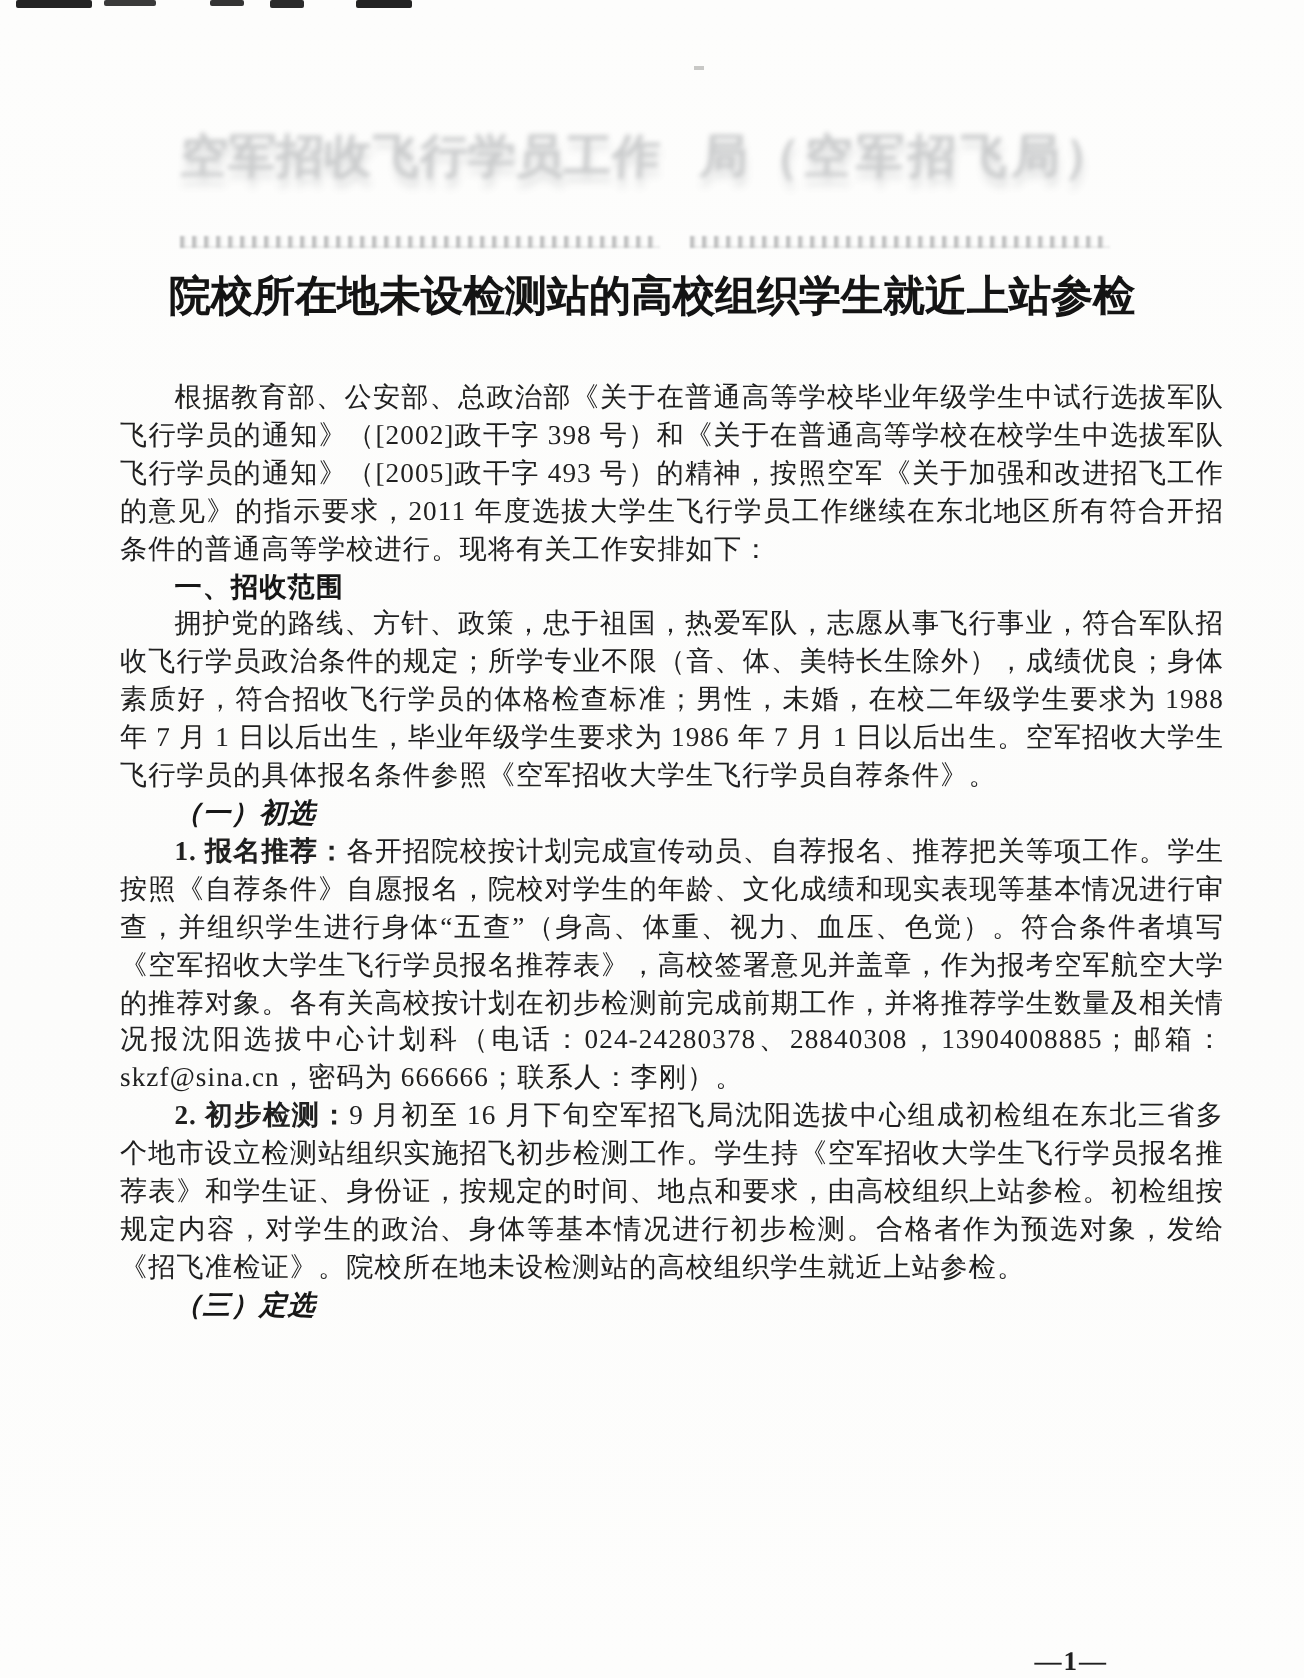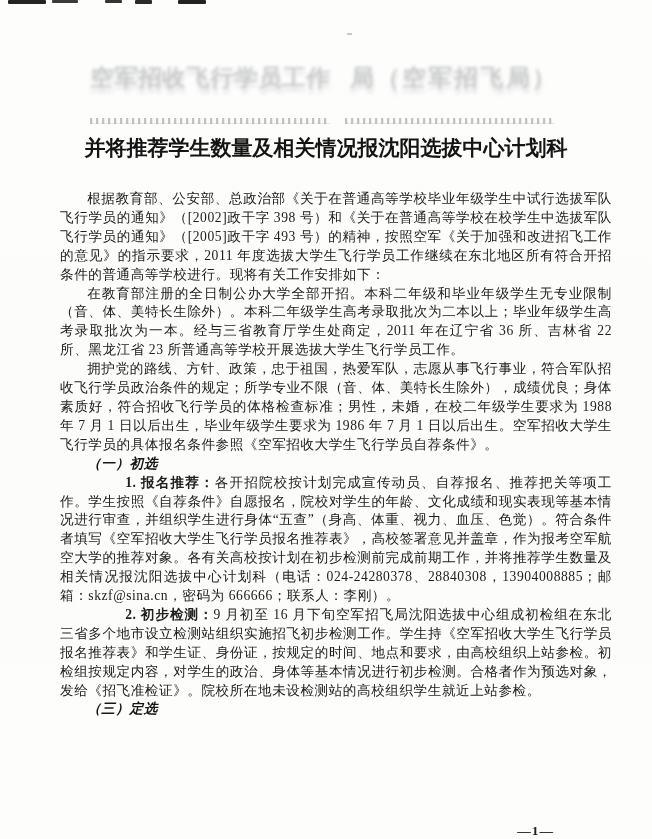--- a/index.html
+++ b/index.html
@@ -77,21 +77,21 @@
   .body-text p { margin: 0; }
   .para { text-indent: 2em; }
   .salutation { font-weight: bold; text-indent: 0; }
   .h-sans {
     text-indent: 2em;
     font-family: "Liberation Sans", "DejaVu Sans", sans-serif;
     font-weight: bold;
     color: #171717;
   }
   .h-serif { text-indent: 2em; font-weight: bold; color: #171717; font-style: italic; }
-  .lead-bold { font-weight: bold; margin-left: 38px; }
+  .lead-bold { font-weight: bold; }
 
   
   .page-number {
     position: absolute;
     top: 823px; right: 98px;
     font-size: 13.5px;
     font-weight: bold;
     letter-spacing: 1px;
     color: #202020;
   }
@@ -109,28 +109,28 @@
   <div class="speck"></div>
 
   <div class="ghost-header">
     <span class="left">空军招收飞行学员工作</span>
     <span class="right">局（空军招飞局）</span>
   </div>
 
   <div class="fax-line fax-left"></div>
   <div class="fax-line fax-right"></div>
 
-  <h1 class="doc-title">并将推荐学生数量及相关情况报沈阳选拔中心计划科</h1>
+  <h1 class="doc-title">院校所在地未设检测站的高校组织学生就近上站参检</h1>
 
   <div class="body-text">
 
 
     <p class="para">根据教育部、公安部、总政治部《关于在普通高等学校毕业年级学生中试行选拔军队飞行学员的通知》（[2002]政干字 398 号）和《关于在普通高等学校在校学生中选拔军队飞行学员的通知》（[2005]政干字 493 号）的精神，按照空军《关于加强和改进招飞工作的意见》的指示要求，2011 年度选拔大学生飞行学员工作继续在东北地区所有符合开招条件的普通高等学校进行。现将有关工作安排如下：</p>
 
-    <p class="para">在教育部注册的全日制公办大学全部开招。本科二年级和毕业年级学生无专业限制（音、体、美特长生除外）。本科二年级学生高考录取批次为二本以上；毕业年级学生高考录取批次为一本。经与三省教育厅学生处商定，2011 年在辽宁省 36 所、吉林省 22 所、黑龙江省 23 所普通高等学校开展选拔大学生飞行学员工作。</p>
+    <p class="h-sans">一、招收范围</p>
 
     <p class="para">拥护党的路线、方针、政策，忠于祖国，热爱军队，志愿从事飞行事业，符合军队招收飞行学员政治条件的规定；所学专业不限（音、体、美特长生除外），成绩优良；身体素质好，符合招收飞行学员的体格检查标准；男性，未婚，在校二年级学生要求为 1988 年 7 月 1 日以后出生，毕业年级学生要求为 1986 年 7 月 1 日以后出生。空军招收大学生飞行学员的具体报名条件参照《空军招收大学生飞行学员自荐条件》。</p>
 
 
     <p class="h-serif">（一）初选</p>
 
     <p class="para"><span class="lead-bold">1. 报名推荐：</span><span>各开招院校按计划完成宣传动员、自荐报名、推荐把关等项工作。学生按照《自荐条件》自愿报名，院校对学生的年龄、文化成绩和现实表现等基本情况进行审查，并组织学生进行身体“五查”（身高、体重、视力、血压、色觉）。符合条件者填写《空军招收大学生飞行学员报名推荐表》，高校签署意见并盖章，作为报考空军航空大学的推荐对象。各有关高校按计划在初步检测前完成前期工作，并将推荐学生数量及相关情况报沈阳选拔中心计划科（电话：024-24280378、28840308，13904008885；邮箱：skzf@sina.cn，密码为 666666；联系人：李刚）。</span></p>
 
     <p class="para"><span class="lead-bold">2. 初步检测：</span><span>9 月初至 16 月下旬空军招飞局沈阳选拔中心组成初检组在东北三省多个地市设立检测站组织实施招飞初步检测工作。学生持《空军招收大学生飞行学员报名推荐表》和学生证、身份证，按规定的时间、地点和要求，由高校组织上站参检。初检组按规定内容，对学生的政治、身体等基本情况进行初步检测。合格者作为预选对象，发给《招飞准检证》。院校所在地未设检测站的高校组织学生就近上站参检。</span></p>
 

